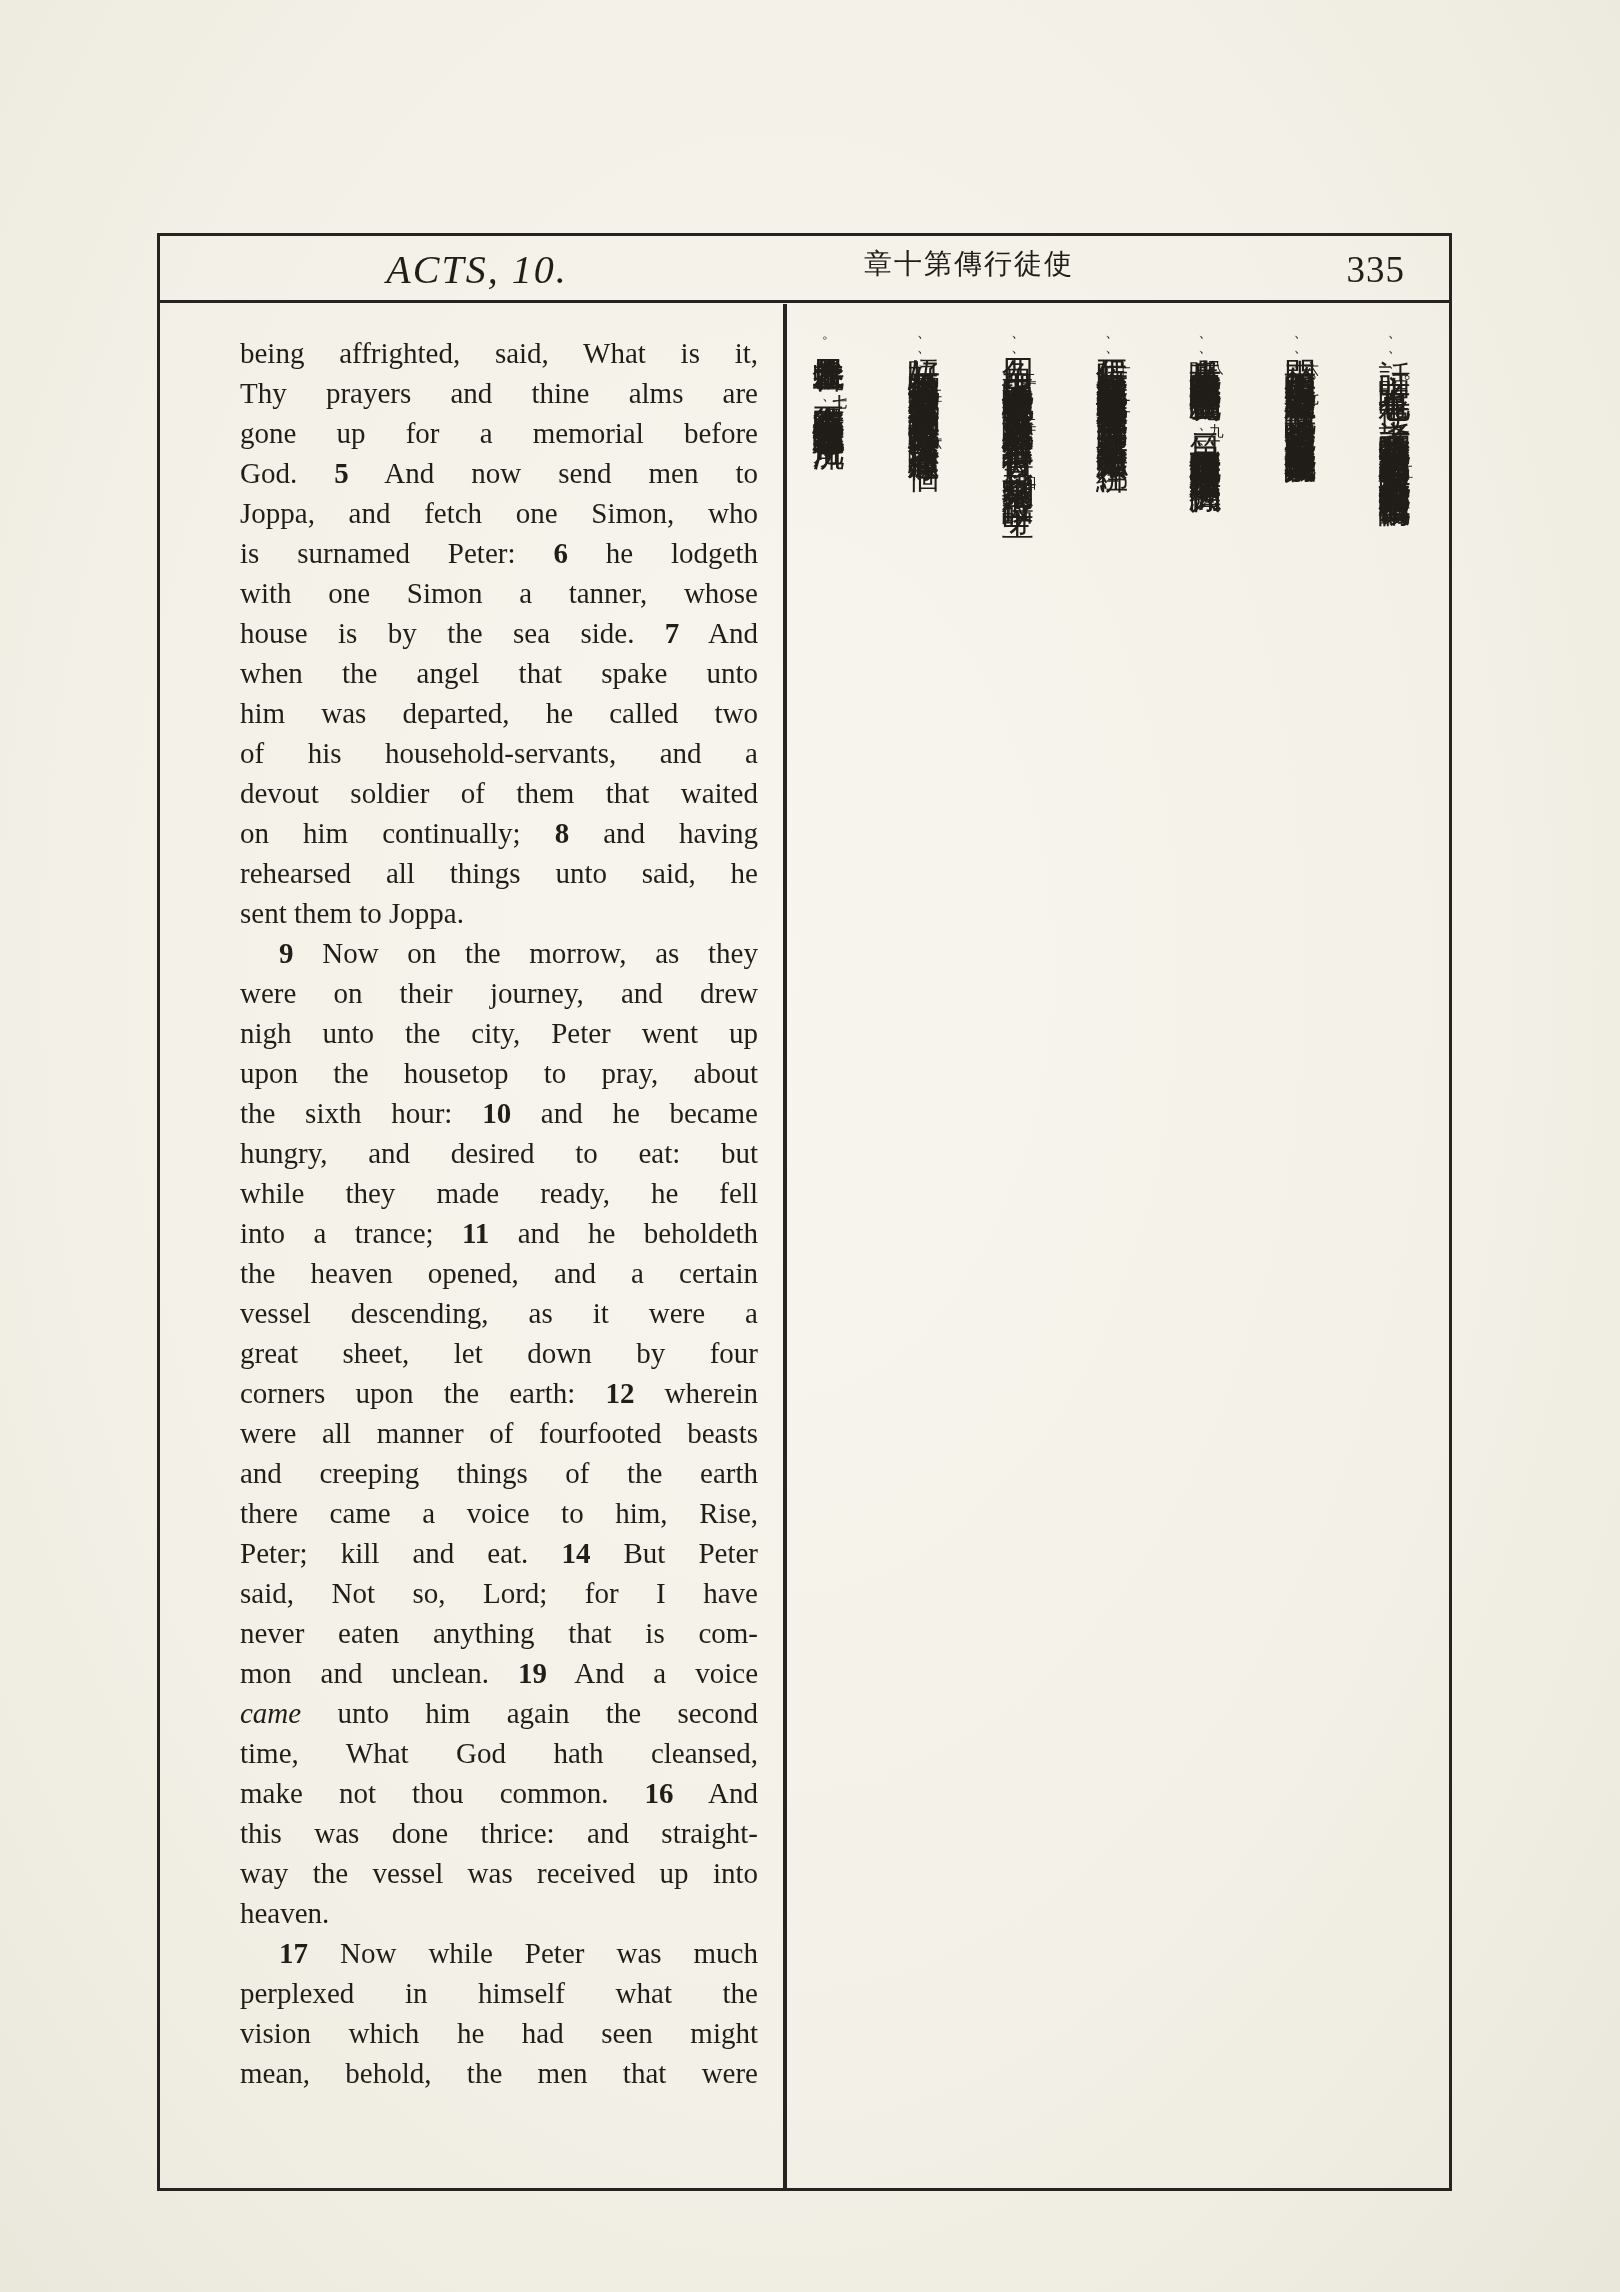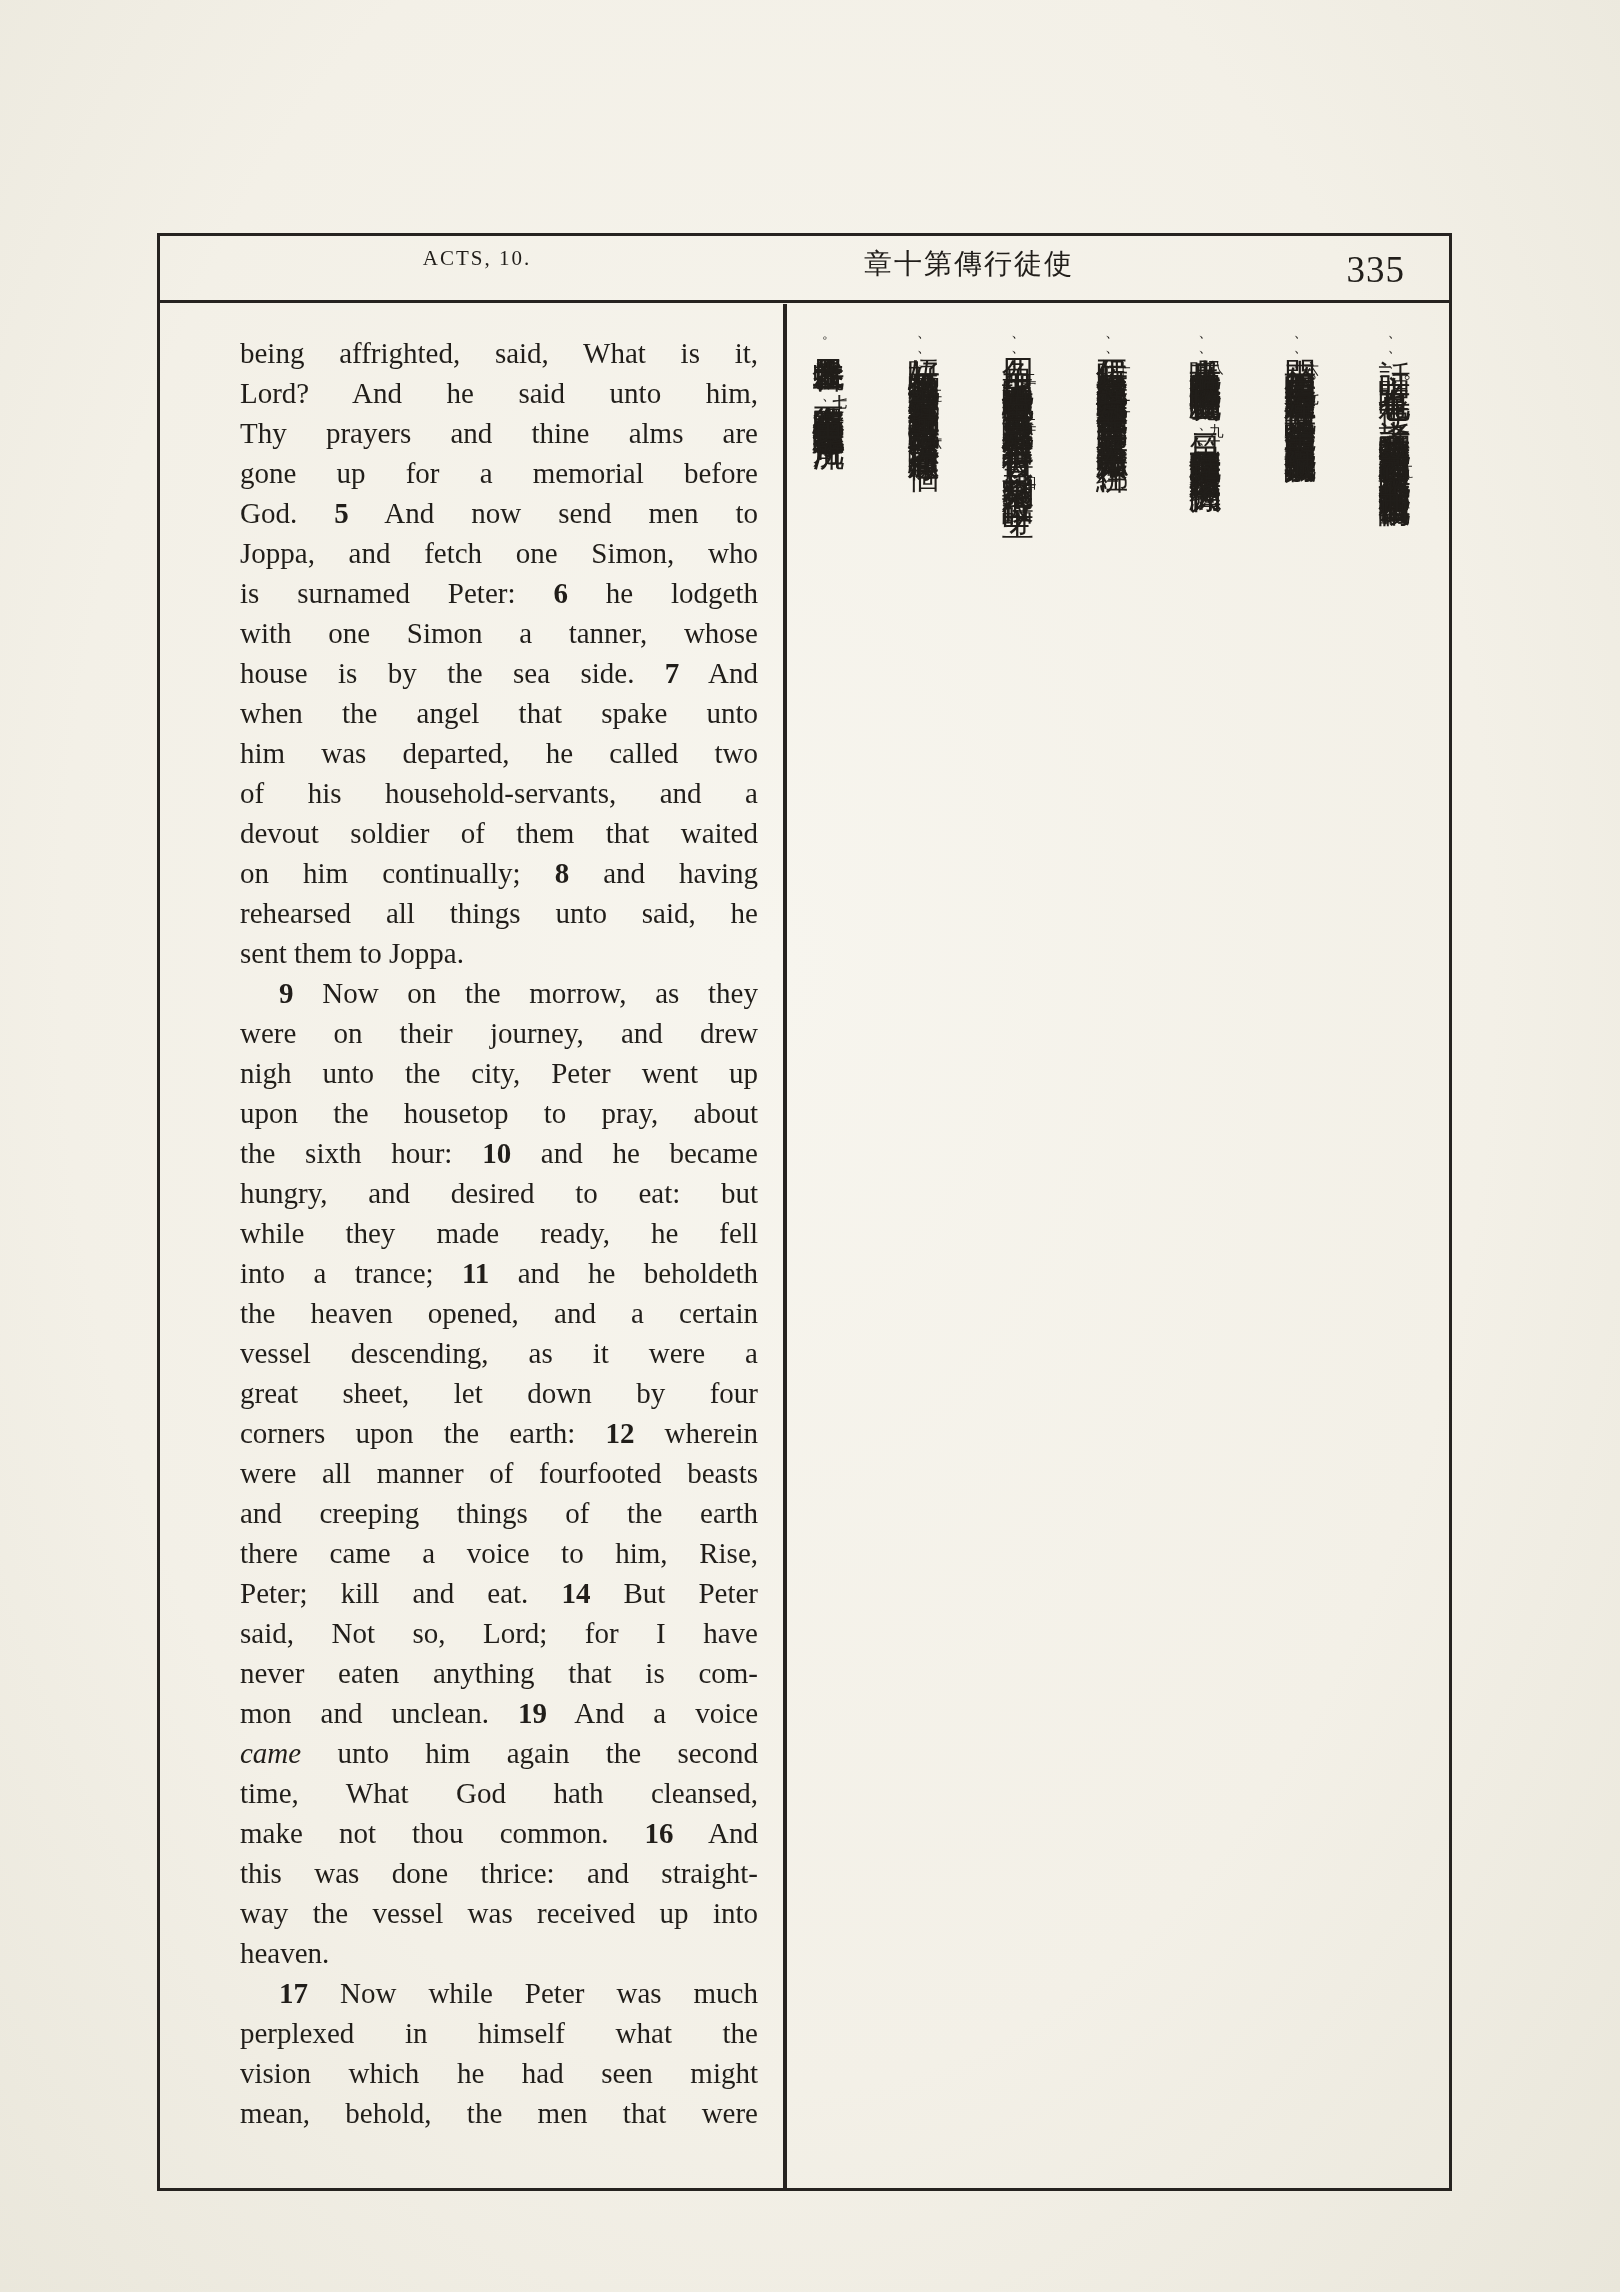--- a/index.html
+++ b/index.html
@@ -12,21 +12,21 @@
   .frame{
     position:absolute;left:157px;top:233px;width:1289px;height:1952px;
     border:3.9px solid #262320;background:transparent;
   }
   .hdr{
     position:absolute;left:0;top:0;right:0;height:64px;
     border-bottom:3.9px solid #262320;
   }
   .hdr-left{
     position:absolute;left:36px;top:9.8px;width:562px;text-align:center;
-    font-size:21px;letter-spacing:2px;
+    font-size:40px;letter-spacing:2px;font-style:italic;
   }
   .hdr-right{
     position:absolute;left:704px;top:8.8px;width:294px;
     font-size:28px;letter-spacing:2px;white-space:nowrap;
   }
   .hdr-num{
     position:absolute;right:44px;top:11.8px;font-size:37px;letter-spacing:1px;
   }
   .divider{
     position:absolute;left:623px;top:68px;bottom:0;width:3.9px;background:#262320;
@@ -67,21 +67,20 @@
 
 <div class="frame">
   <div class="hdr">
     <div class="hdr-left">ACTS, 10.</div>
     <div class="hdr-right">章十第傳行徒使</div>
     <div class="hdr-num">335</div>
   </div>
   <div class="divider"></div>
   <div class="eng" id="eng">
       <div class="eline">being affrighted, said, What is it,</div>
-      <div class="eline">Lord? And he said unto him,</div>
       <div class="eline">Thy prayers and thine alms are</div>
       <div class="eline">gone up for a memorial before</div>
       <div class="eline">God. <b>5</b> And now send men to</div>
       <div class="eline">Joppa, and fetch one Simon, who</div>
       <div class="eline">is surnamed Peter: <b>6</b> he lodgeth</div>
       <div class="eline">with one Simon a tanner, whose</div>
       <div class="eline">house is by the sea side. <b>7</b> And</div>
       <div class="eline">when the angel that spake unto</div>
       <div class="eline">him was departed, he called two</div>
       <div class="eline">of his household-servants, and a</div>

